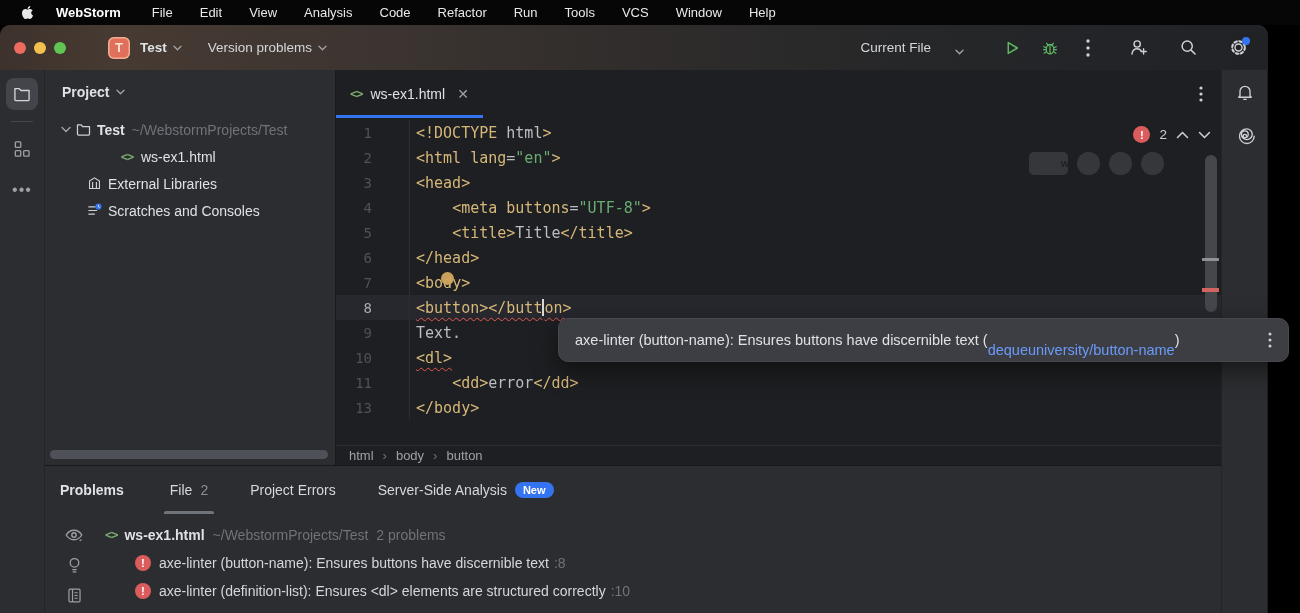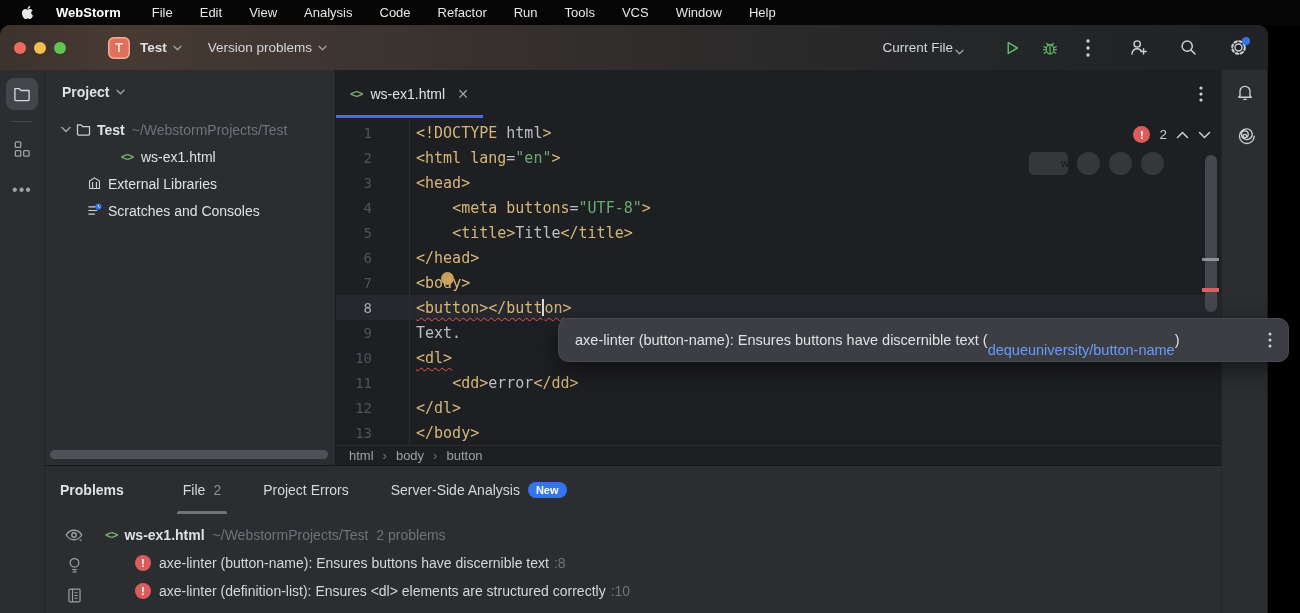--- a/index.html
+++ b/index.html
@@ -23,21 +23,21 @@
   .traffic span { width:12px; height:12px; border-radius:50%; display:block; }
   .tl-red{background:#ec6a5e;} .tl-yellow{background:#f4bf4f;} .tl-green{background:#61c554;}
   .proj-chip { margin-left:42px; width:22px; height:22px; border-radius:6px; background:#e0705c;
     box-shadow:inset 0 0 0 1.5px rgba(255,226,196,.55);
     display:flex; align-items:center; justify-content:center; color:#ffe3cd; font-weight:700; font-size:13px; }
   .tb-widget { display:flex; align-items:center; gap:6px; color:#dfe1e5; font-size:13.5px; margin-left:10px; }
   .tb-widget.vcs { margin-left:26px; color:#d5d7dc; }
   .tb-widget .wname { font-weight:600; }
   .tb-spacer { flex:1; }
   .tb-right { display:flex; align-items:center; margin-right:18px; color:#d5d7dc; font-size:13.5px; }
-  .tb-run-cfg { display:flex; align-items:flex-end; gap:2px; margin-right:22px; }
+  .tb-run-cfg { display:flex; align-items:flex-end; gap:24px; margin-right:22px; }
   .tb-icon { width:24px; height:24px; display:flex; align-items:center; justify-content:center; margin-left:14px; position:relative; }
   .tb-icon.grp2 { margin-left:26px; }
   .gear-dot { position:absolute; top:1px; right:0; width:8px; height:8px; border-radius:50%; background:#3574f0; }
   .chev { display:block; }
 
   
   .body-row { display:flex; height:543px; }
   .stripe-left { width:45px; background:#2b2d30; border-right:1px solid #222426;
     display:flex; flex-direction:column; align-items:center; padding-top:8px; flex:none; }
   .stripe-btn { width:32px; height:32px; border-radius:8px; display:flex; align-items:center; justify-content:center; }
@@ -110,21 +110,21 @@
   
   .tooltip { position:absolute; left:558px; top:318px; width:731px; height:44px; background:#3c3e43;
     border:1px solid #47494e; border-radius:10px; box-shadow:0 8px 24px rgba(0,0,0,.5);
     display:flex; align-items:center; padding:0 16px; z-index:60; font-size:14.5px; color:#dfe1e5; white-space:nowrap; }
   .tooltip .tt-link { color:#6b9bfa;margin-top:19px; }
   .tooltip .tt-more { margin-left:auto; color:#ced0d6; }
 
   
   .bottom-panel { height:148px; background:#2b2d30; border-top:1px solid #17181b; }
   .bp-header { height:48px; display:flex; align-items:center; padding-left:15px; font-size:14px; }
-  .bp-title { color:#dfe1e5; font-weight:700; margin-right:53px; }
+  .bp-title { color:#dfe1e5; font-weight:700; margin-right:40px; }
   .ptabs { display:flex; align-items:stretch; height:48px; gap:30px; }
   .ptab { display:flex; align-items:center; gap:8px; color:#d5d7dc; position:relative; padding:0 6px; }
   .ptab .tab-count { color:#8c8e93; }
   .ptab.selected::after { content:''; position:absolute; left:0; right:0; bottom:0; height:3px;
     background:#6f737a; border-radius:2px 2px 0 0; }
   .tab-badge { background:#3574f0; color:#fff; font-size:11px; font-weight:600; border-radius:9px; padding:2px 8px; }
   .bp-body { display:flex; }
   .bp-toolbar { width:58px; display:flex; flex-direction:column; align-items:center; gap:9px; padding-top:10px; flex:none; }
   .bp-tree { flex:1; padding-top:7px; font-size:14px; color:#dfe1e5; }
   .prow { height:28px; display:flex; align-items:center; white-space:nowrap; }
@@ -381,24 +381,20 @@
                   <span class="ln">9</span>
                   <span class="code-text"><span class="tk-plain">Text.</span></span>
                 </div>
                 <div class="code-line">
                   <span class="ln">10</span>
                   <span class="code-text"><span class="tk-tag tk-sq">&lt;dl&gt;</span></span>
                 </div>
                 <div class="code-line">
                   <span class="ln">11</span>
                   <span class="code-text"><span class="tk-plain">    </span><span class="tk-tag">&lt;dd&gt;</span><span class="tk-plain">error</span><span class="tk-tag">&lt;/dd&gt;</span></span>
-                </div>
-                <div class="code-line">
-                  <span class="ln">12</span>
-                  <span class="code-text"><span class="tk-tag">&lt;/dl&gt;</span></span>
                 </div>
                 <div class="code-line">
                   <span class="ln">13</span>
                   <span class="code-text"><span class="tk-tag">&lt;/body&gt;</span></span>
                 </div>
               </div>
             <div class="vscroll"></div>
             <div class="mark-gray"></div>
             <div class="mark-red"></div>
           </div>

